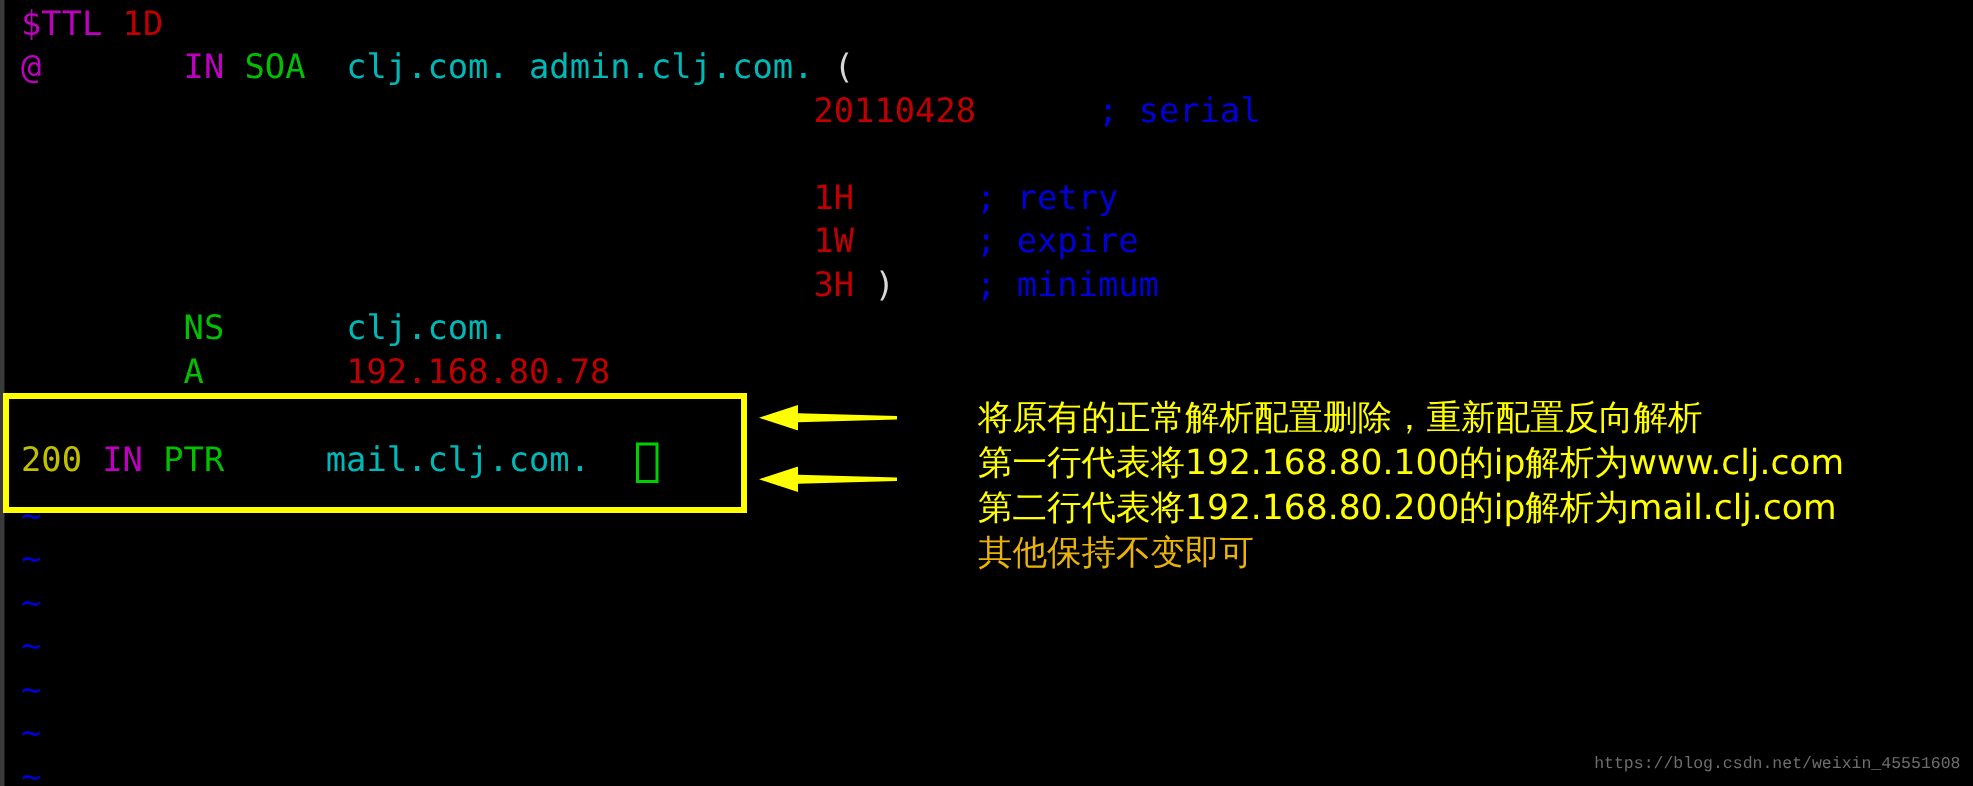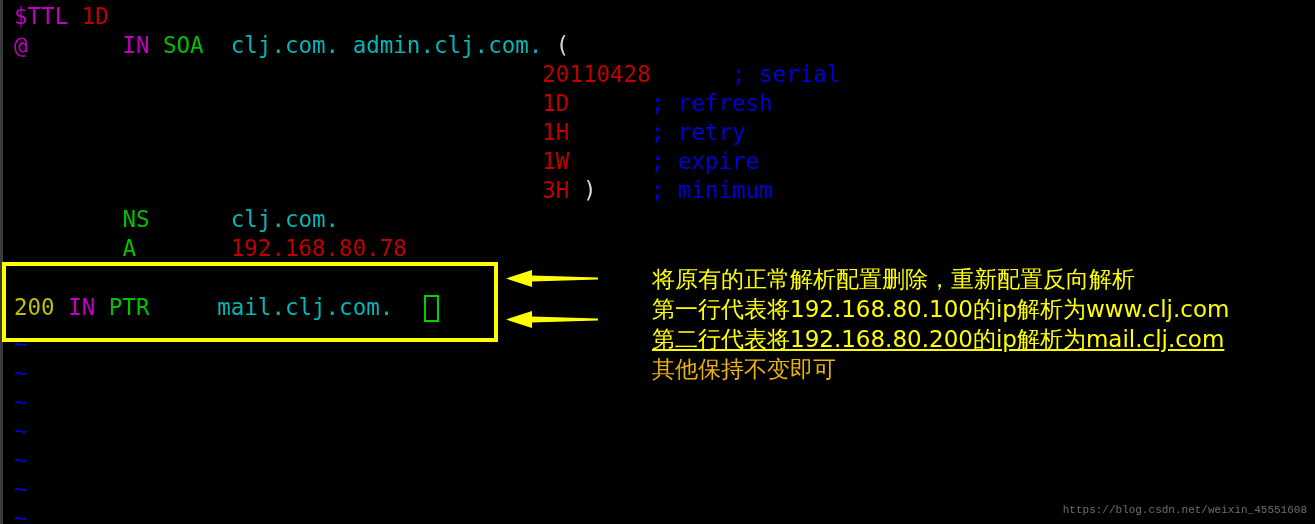--- a/index.html
+++ b/index.html
@@ -106,21 +106,20 @@
 <body>
 
 <div id="screen">
 
   <div id="left-strip"></div>
 
   <div id="terminal">
       <div class="line" style="top: 2px; left: 6px;"><span class="seg c-magenta">$TTL </span><span class="seg c-red">1D</span></div>
       <div class="line" style="top: 31px; left: 6px;"><span class="seg c-magenta">@</span><span class="seg c-white">       </span><span class="seg c-magenta">IN</span><span class="seg c-white"> </span><span class="seg c-green">SOA</span><span class="seg c-white">  </span><span class="seg c-cyan">clj.com. admin.clj.com.</span><span class="seg c-white"> </span><span class="seg c-white">(</span></div>
       <div class="line" style="top: 60px; left: 6px;"><span class="seg c-white">                                       </span><span class="seg c-red">20110428</span><span class="seg c-white">      </span><span class="seg c-blue">; serial</span></div>
-      <div class="line" style="top: 89px; left: 6px;"><span class="seg c-white">                                       </span><span class="seg c-red">1D</span><span class="seg c-white">      </span><span class="seg c-blue">; refresh</span></div>
       <div class="line" style="top: 118px; left: 6px;"><span class="seg c-white">                                       </span><span class="seg c-red">1H</span><span class="seg c-white">      </span><span class="seg c-blue">; retry</span></div>
       <div class="line" style="top: 147px; left: 6px;"><span class="seg c-white">                                       </span><span class="seg c-red">1W</span><span class="seg c-white">      </span><span class="seg c-blue">; expire</span></div>
       <div class="line" style="top: 176px; left: 6px;"><span class="seg c-white">                                       </span><span class="seg c-red">3H</span><span class="seg c-white"> </span><span class="seg c-white">)</span><span class="seg c-white">    </span><span class="seg c-blue">; minimum</span></div>
       <div class="line" style="top: 205px; left: 6px;"><span class="seg c-white">        </span><span class="seg c-green">NS</span><span class="seg c-white">      </span><span class="seg c-cyan">clj.com.</span></div>
       <div class="line" style="top: 234px; left: 6px;"><span class="seg c-white">        </span><span class="seg c-green">A</span><span class="seg c-white">       </span><span class="seg c-red">192.168.80.78</span></div>
       <div class="line" style="top: 293px; left: 6px;"><span class="seg c-olive">200</span><span class="seg c-white"> </span><span class="seg c-magenta">IN</span><span class="seg c-white"> </span><span class="seg c-green">PTR</span><span class="seg c-white">     </span><span class="seg c-cyan">mail.clj.com.</span></div>
       <div class="line c-blue" style="top: 330px; left: 6px;">~</div>
       <div class="line c-blue" style="top: 359px; left: 6px;">~</div>
       <div class="line c-blue" style="top: 388px; left: 6px;">~</div>
       <div class="line c-blue" style="top: 417px; left: 6px;">~</div>
@@ -137,19 +136,19 @@
           <path d="M0,8.5 L26,0 L26,5.5 L92,7.4 L92,9.6 L26,11.5 L26,17 Z" fill="#ffff00"></path>
         </svg></div>
       <div class="arrow" style="left: 506px; top: 311px; width: 92px; height: 17px;"><svg width="92" height="17" viewBox="0 0 92 17">
           <path d="M0,8.5 L26,0 L26,5.5 L92,7.4 L92,9.6 L26,11.5 L26,17 Z" fill="#ffff00"></path>
         </svg></div>
     </div>
 
   <div id="annotations">
       <div class="anno-line" style="color: rgb(255, 255, 0);">将原有的正常解析配置删除，重新配置反向解析</div>
       <div class="anno-line" style="color: rgb(255, 255, 0);">第一行代表将192.168.80.100的ip解析为www.clj.com</div>
-      <div class="anno-line" style="color: rgb(255, 255, 0); text-decoration: underline;">第二行代表将192.168.80.200的ip解析为mail.clj.com</div>
+      <div class="anno-line" style="color: rgb(255, 255, 0);">第二行代表将192.168.80.200的ip解析为mail.clj.com</div>
       <div class="anno-line" style="color: #eab308;">其他保持不变即可</div>
     </div>
 
   <div id="watermark">https://blog.csdn.net/weixin_45551608</div>
 
 </div>
 
 </body></html>

